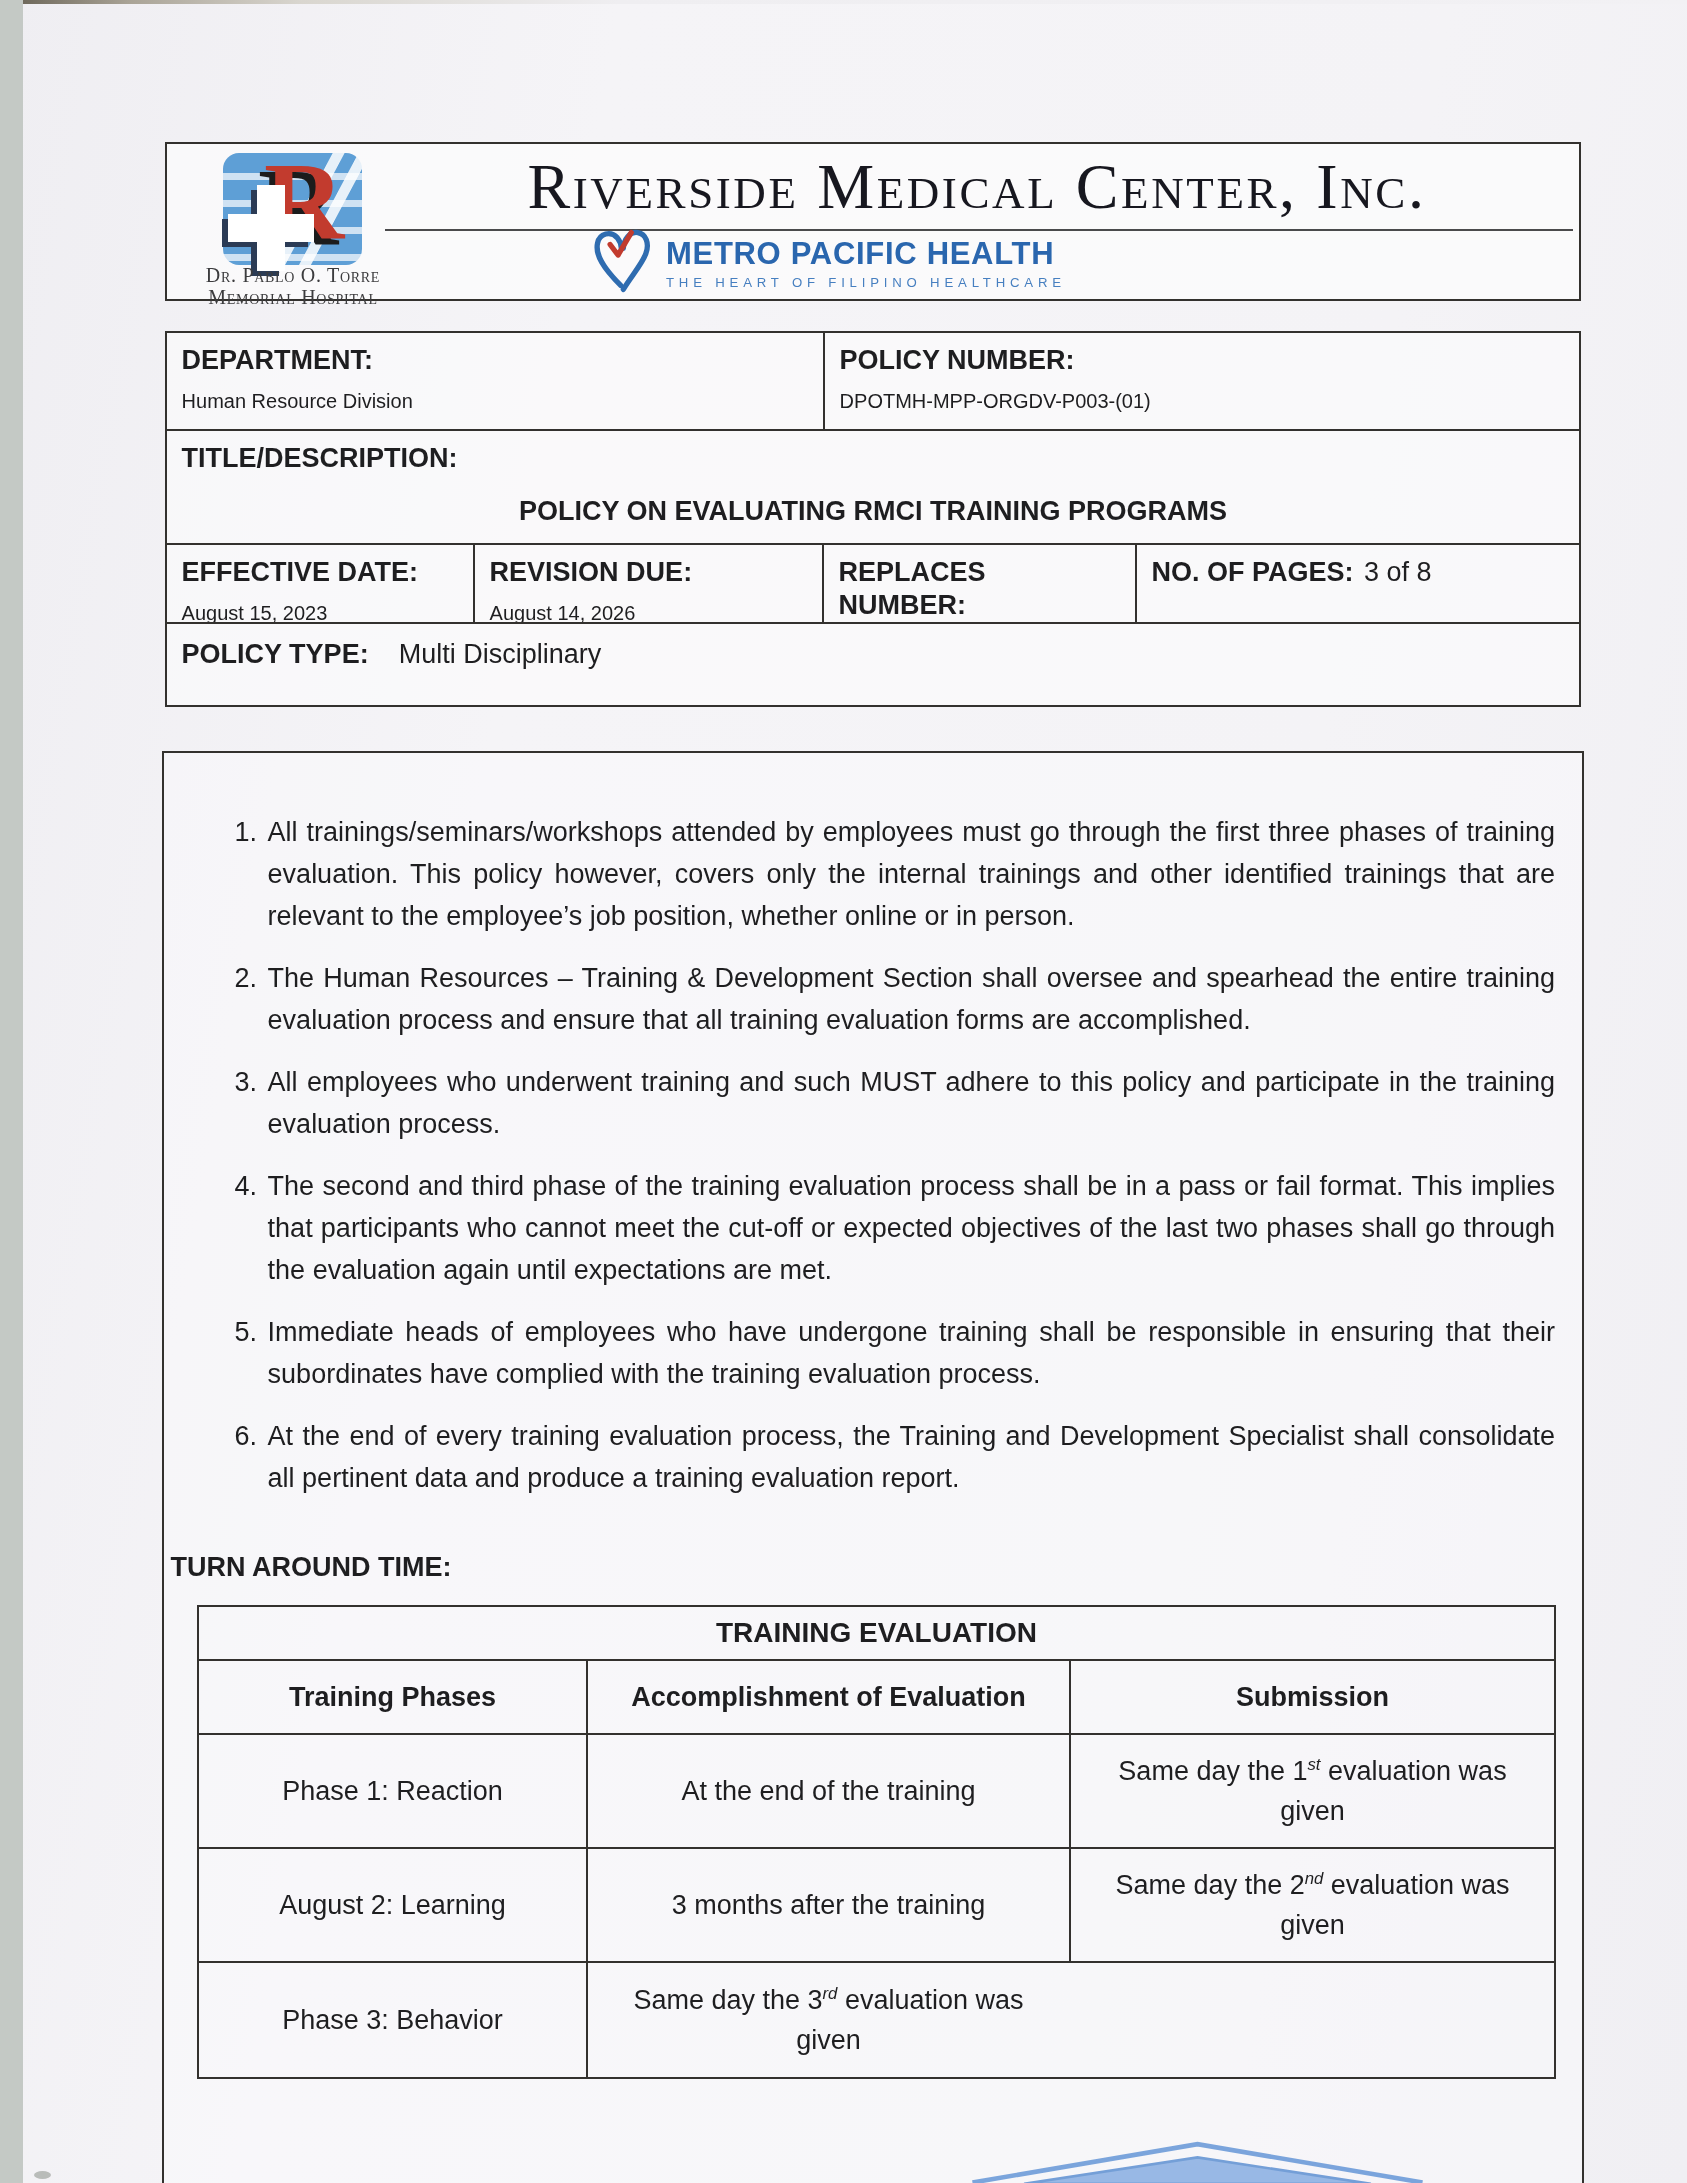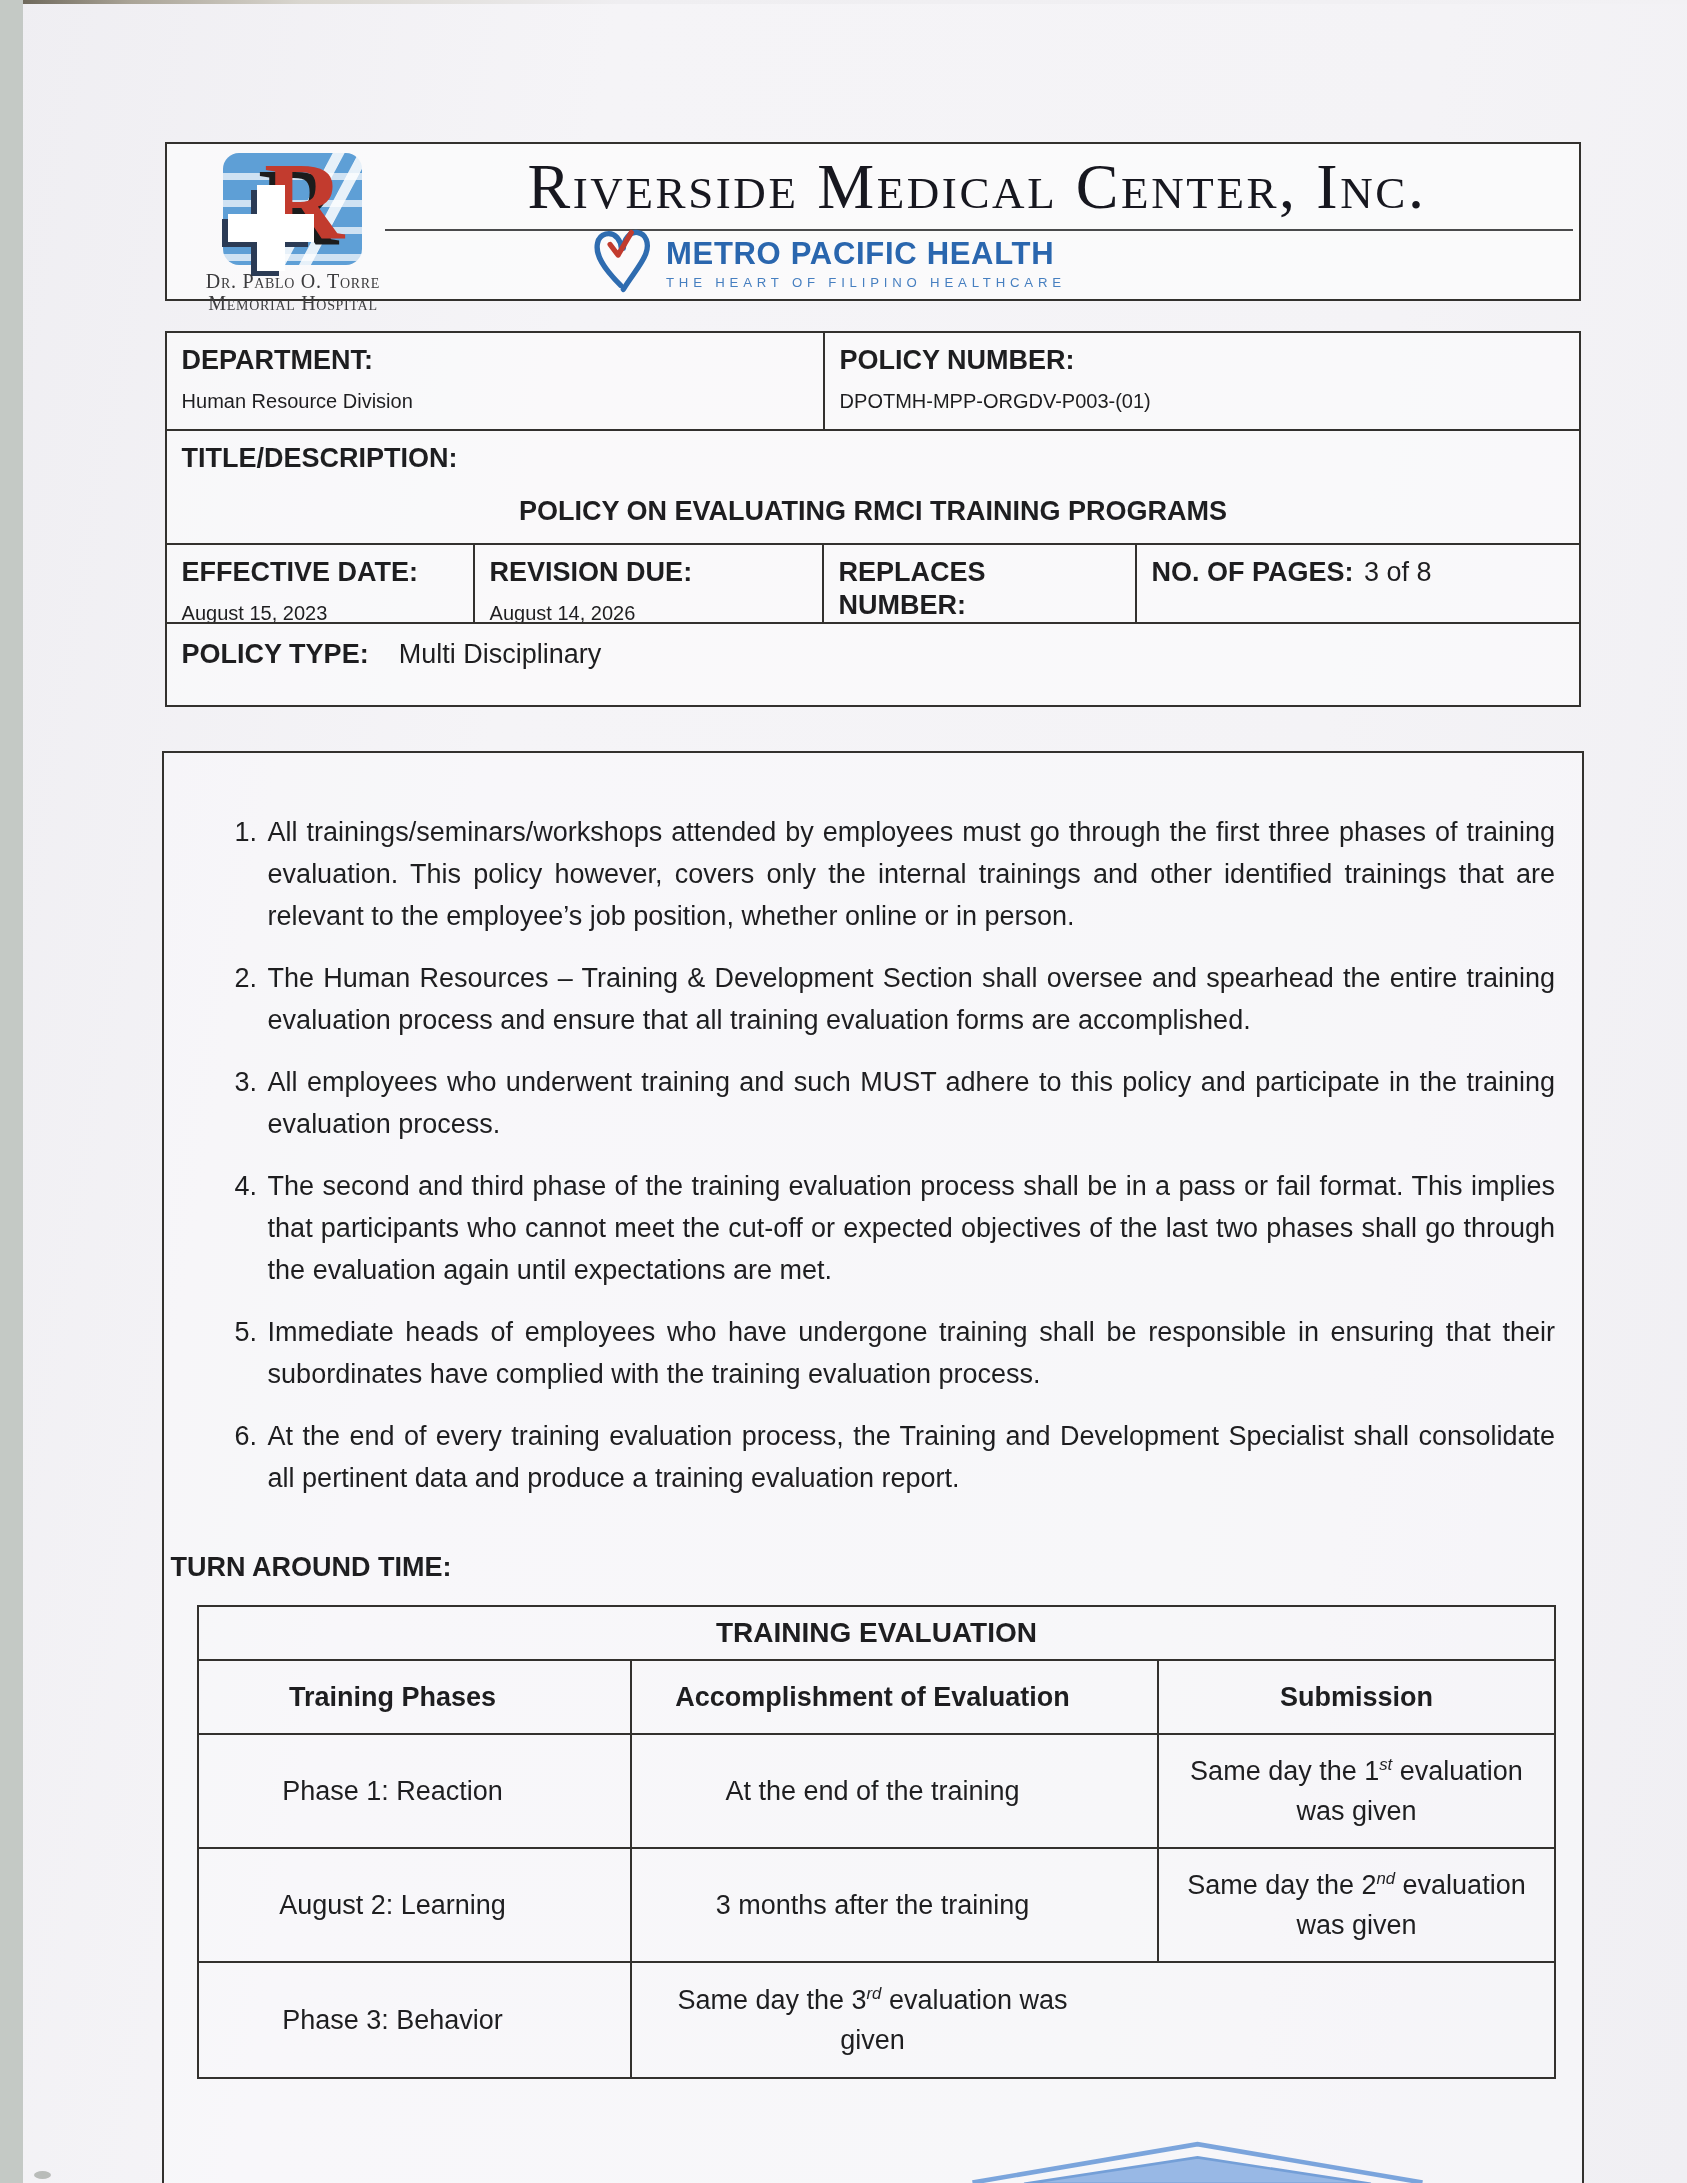--- a/index.html
+++ b/index.html
@@ -22,21 +22,21 @@
                linear-gradient(118deg, transparent 55%, rgba(255,255,255,.85) 55.5%, rgba(255,255,255,.85) 61%, transparent 61.5%, transparent 68%, rgba(255,255,255,.85) 68.5%, rgba(255,255,255,.85) 74%, transparent 74.5%),
                repeating-linear-gradient(180deg, rgba(255,255,255,0) 0 20px, rgba(255,255,255,.7) 20px 27px),
                #5e9fd6; }
   .logo-r { position:absolute; left:41px; top:-14.6px; font-family:"Liberation Serif", serif;
             font-weight:bold; font-size:111px; line-height:126px; color:#c23b2e;
             text-shadow:-6px 6px 0 #1c1c1c; }
   .cross { position:absolute; left:5.3px; top:32px; width:86px; height:86px;
            filter:drop-shadow(-5.3px 5.3px 0 #2b3b55); }
   .cross .cv { position:absolute; left:29px; top:0; width:28px; height:86px; background:#fff; }
   .cross .ch { position:absolute; left:0; top:29px; width:86px; height:28px; background:#fff; }
-  .hosp-name { position:absolute; left:20px; top:126px; width:212px; text-align:center;
+  .hosp-name { position:absolute; left:20px; top:120px; width:212px; text-align:center;
                font-family:"Liberation Serif", serif; font-variant:small-caps;
                font-size:20px; line-height:22px; color:#3c3c3e; letter-spacing:0.7px; }
   .org-title { position:absolute; left:218px; top:9.3px; width:1184px; text-align:center;
                font-family:"Liberation Serif", serif; font-variant:small-caps;
                font-size:64px; line-height:67px; color:#17171f; letter-spacing:2.6px; white-space:nowrap; }
   .header-rule { position:absolute; left:218px; top:85px; width:1188px; height:2px; background:#4a4a4c; }
   .mph { position:absolute; left:423px; top:78px; display:flex; align-items:flex-start; }
   .mph-heart { width:64px; height:74px; flex:0 0 auto; }
   .mph-text { margin-left:12px; margin-top:14.6px; }
   .mph-name { font-size:31px; font-weight:bold; color:#2a66ae; letter-spacing:0.7px; line-height:33px; }
@@ -68,21 +68,21 @@
   .policy-list { position:absolute; left:53px; top:58px; width:1338px; margin:0; padding:0; list-style:none; }
   .policy-list li { display:flex; margin-bottom:20px; font-size:27px; line-height:42px; }
   .policy-list .num { flex:0 0 40px; text-align:right; padding-right:2.6px; }
   .policy-list .txt { flex:1; margin-left:8px; text-align:justify; }
   .tat-heading { position:absolute; left:6.6px; top:799px; font-weight:bold; font-size:27px; }
 
   .tat-table { position:absolute; left:33px; top:852px; width:1359px;
                border:2.6px solid #33312e; box-sizing:border-box; }
   .tat-title { height:54px; display:flex; align-items:center; justify-content:center;
                font-weight:bold; font-size:28px; border-bottom:2.6px solid #33312e; box-sizing:border-box; }
-  .tat-cols, .tat-row { display:grid; grid-template-columns:387px 483px 1fr; box-sizing:border-box;gap:44px; }
+  .tat-cols, .tat-row { display:grid; grid-template-columns:387px 483px 1fr; box-sizing:border-box; }
   .tat-cols { height:74px; border-bottom:2.6px solid #33312e; font-weight:bold; }
   .tat-row  { height:114px; border-bottom:2.6px solid #33312e; }
   .tat-row:last-child { border-bottom:none;border-radius:19px; }
   .tcell { display:flex; align-items:center; justify-content:center; text-align:center;
            font-size:27px; line-height:40px; padding:0 28px; box-sizing:border-box; }
   .tcell + .tcell { border-left:2.6px solid #33312e; }
   sup { font-size:0.62em; line-height:0; vertical-align:super;font-style:italic; }
 
   .watermark { position:absolute; left:946px; top:2140px; }
 </style>

